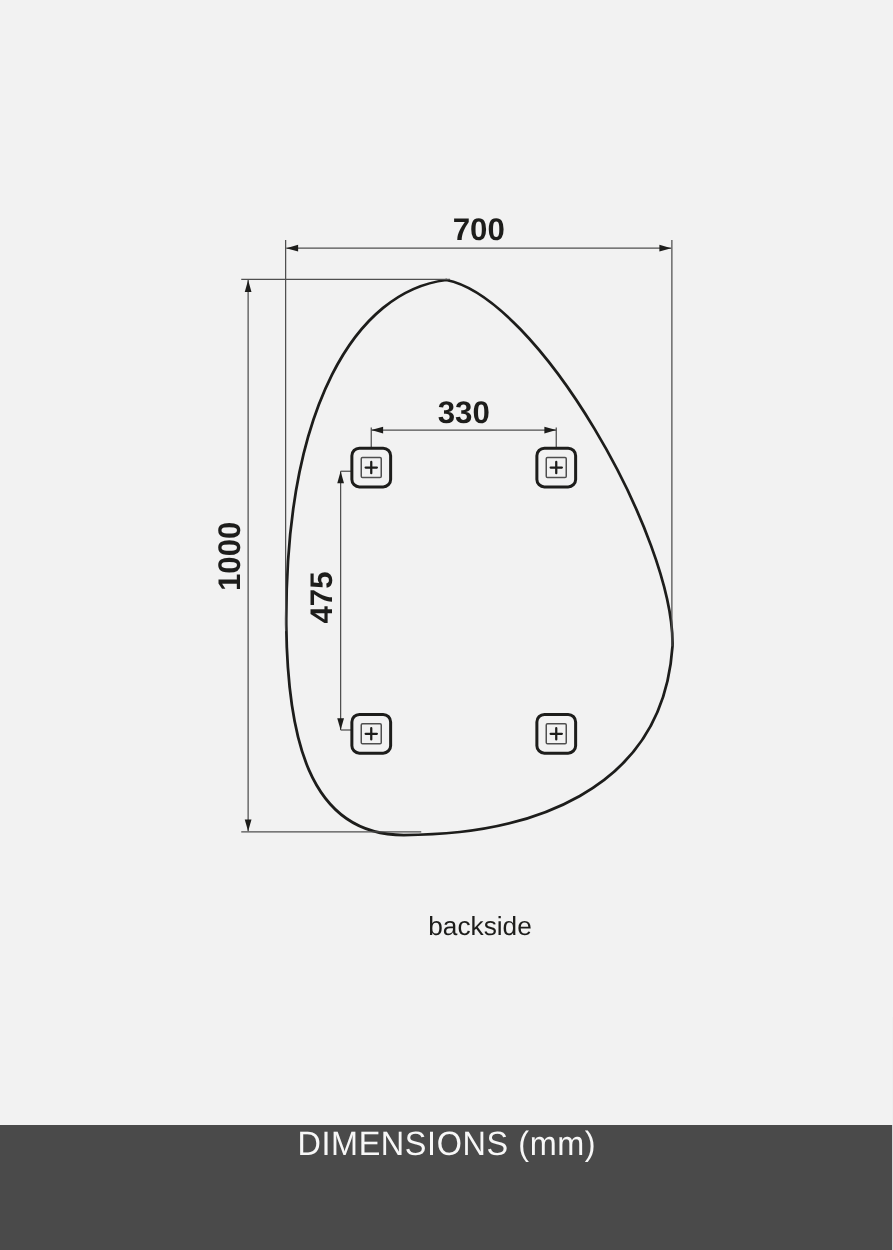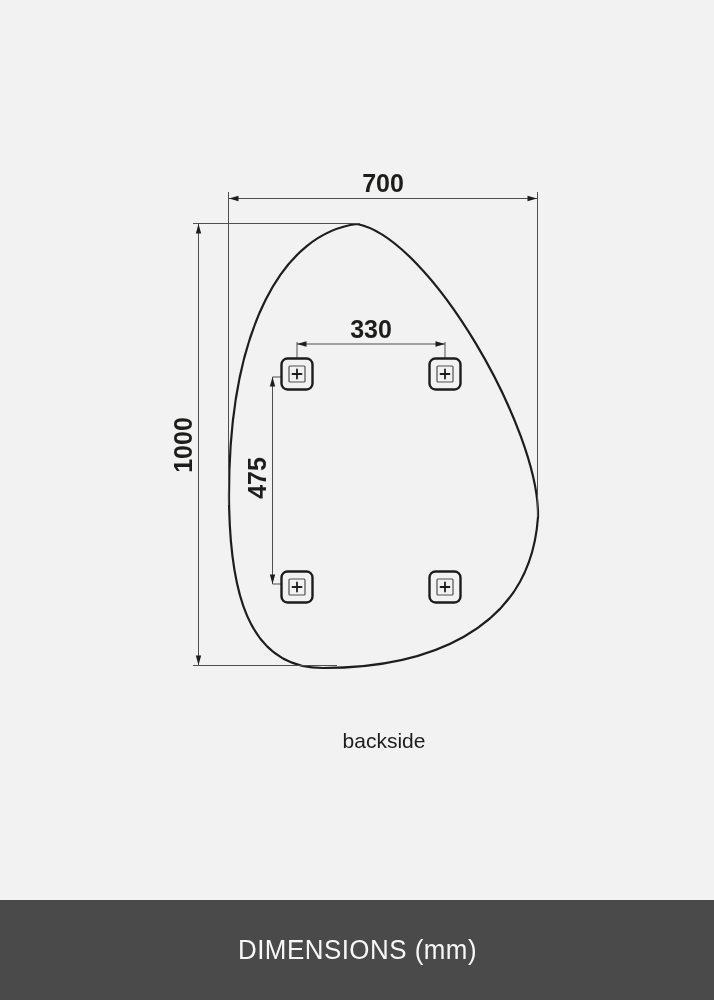--- a/index.html
+++ b/index.html
@@ -45,21 +45,21 @@
   }
   .bracket-inner{
     fill:none;stroke:#4f4f4f;stroke-width:1.2;
   }
   .bracket-cross{
     stroke:#1d1d1b;stroke-width:1.8;fill:none;stroke-linecap:round;
   }
   .footer{
     width:714px;height:100px;
     background:#4a4a4a;
-    display:flex;align-items:center;justify-content:center;
+    display:flex;justify-content:center;
   }
   .footer-title{
     color:#f7f7f7;
     font-size:27px;
     font-weight:400;
     letter-spacing:0.5px;
     transform:scaleX(0.96);
     white-space:nowrap;
   }
 </style>

